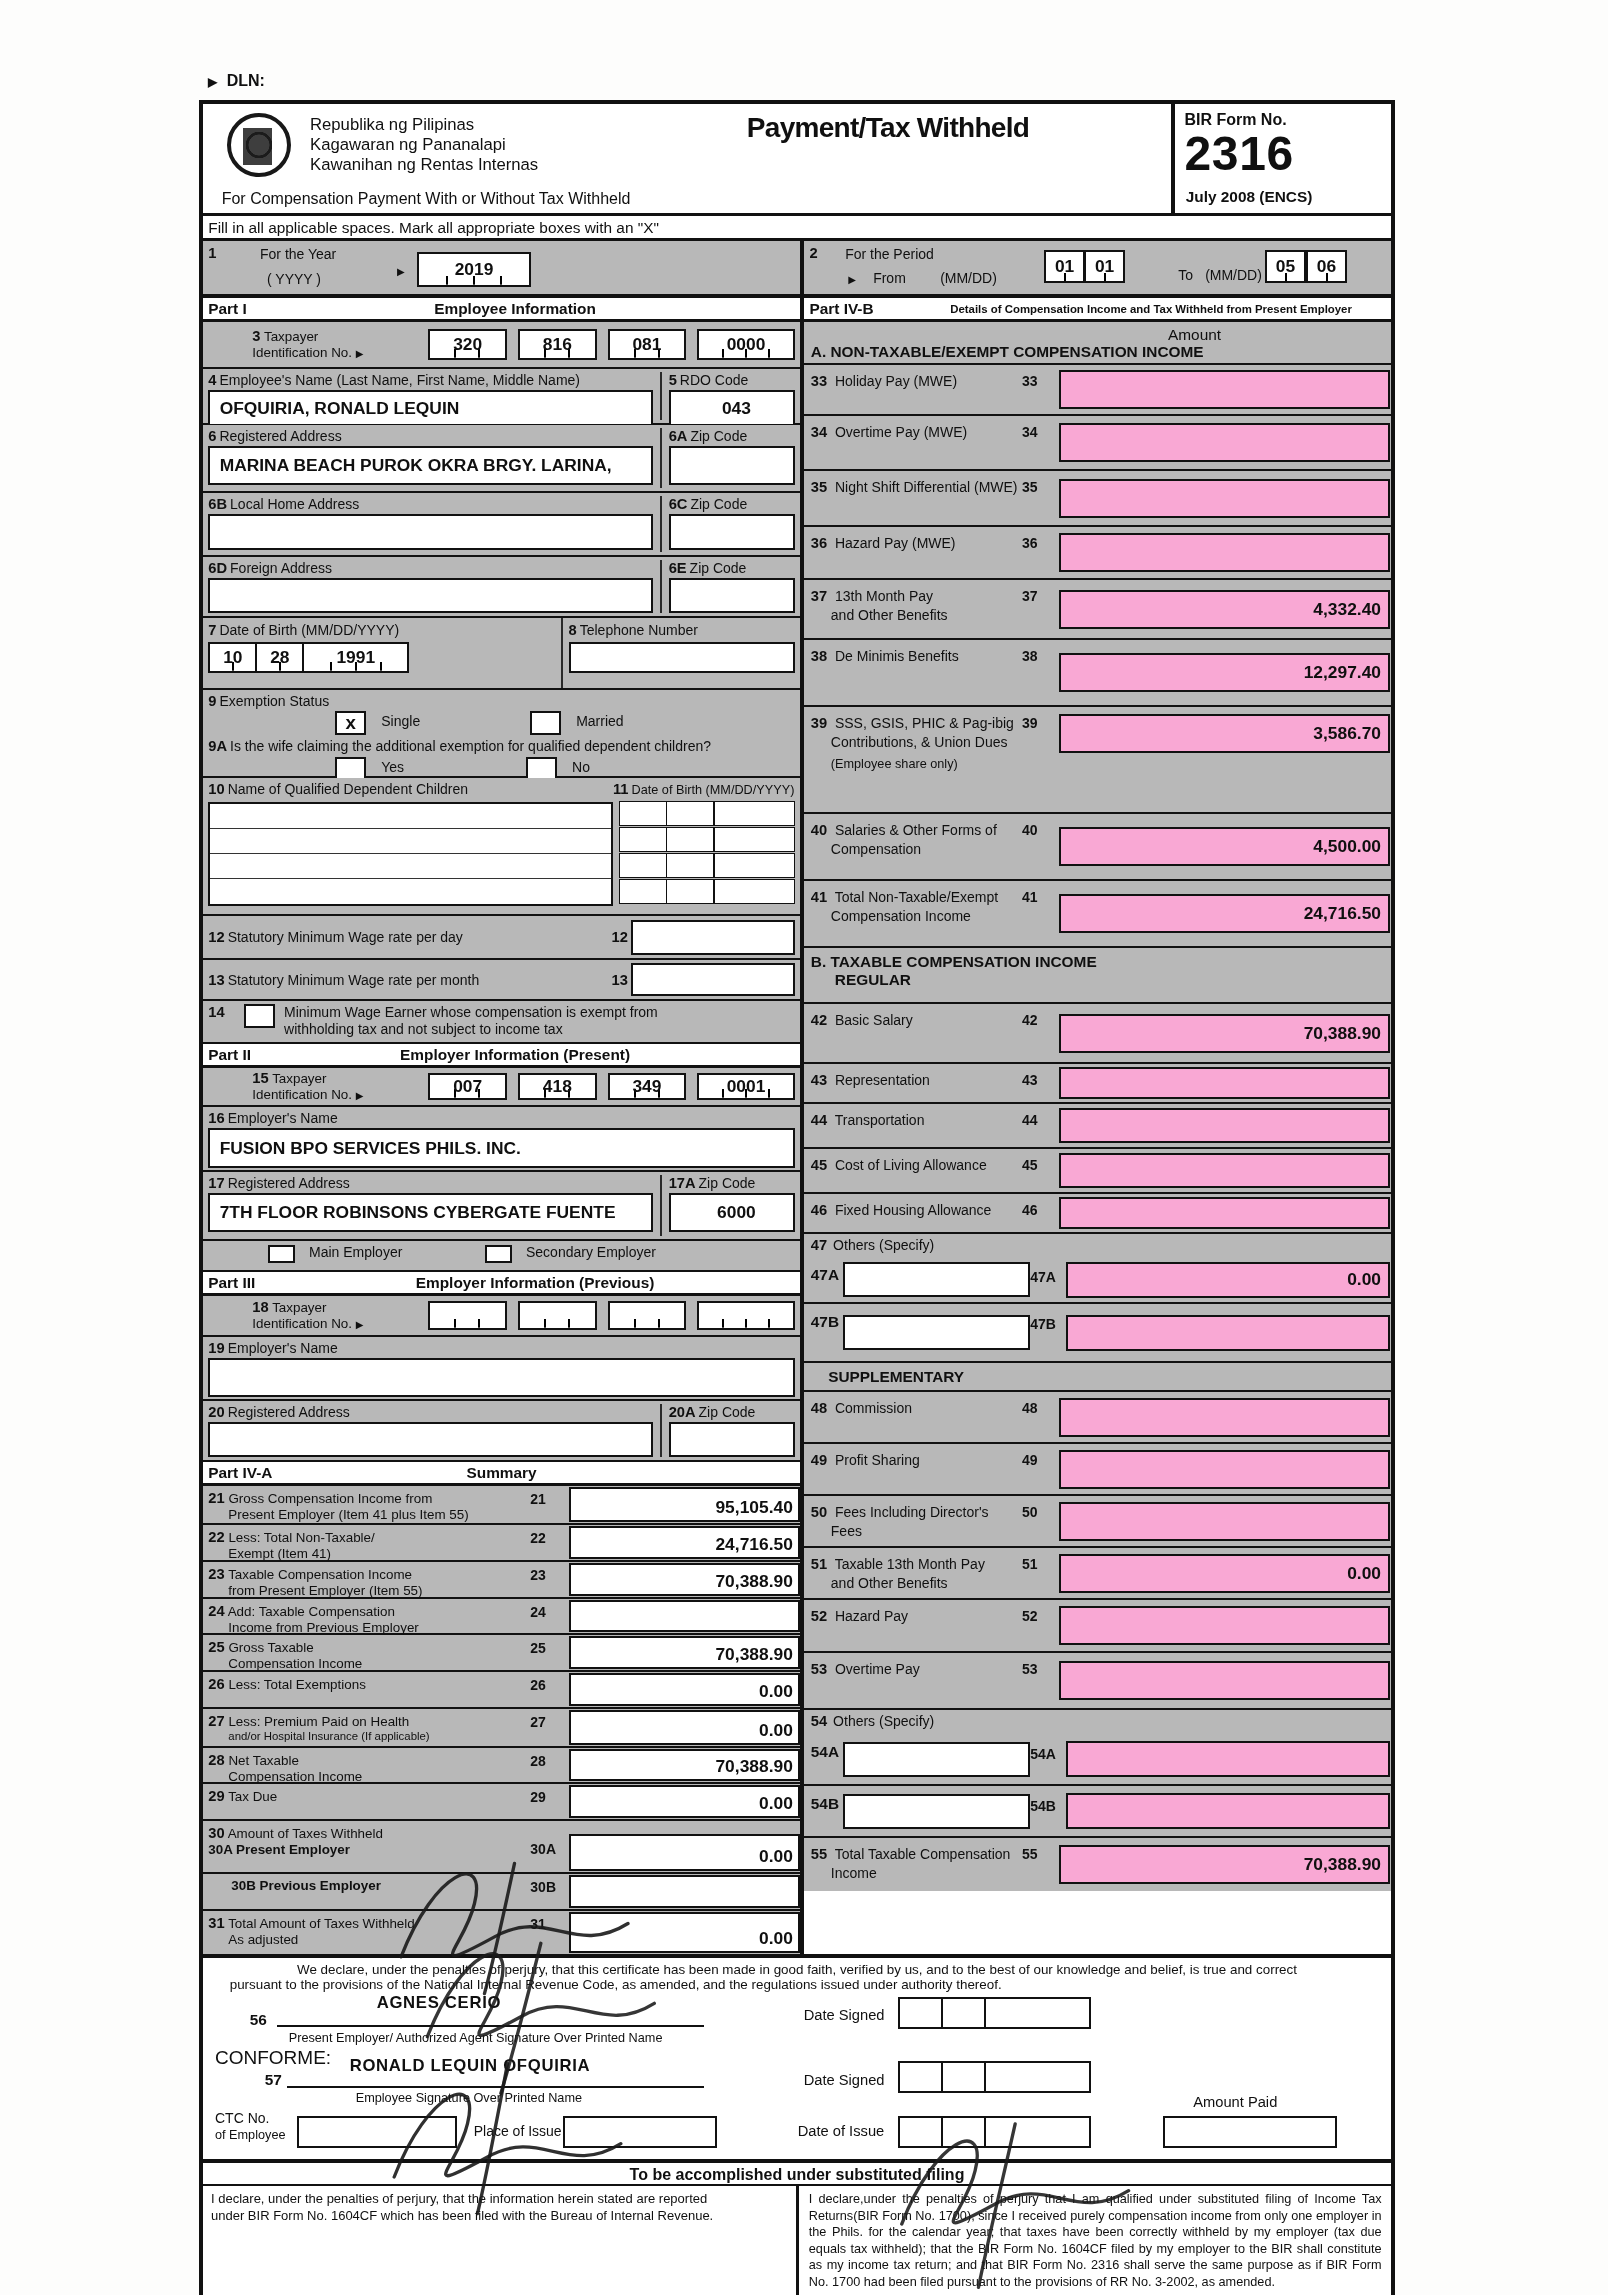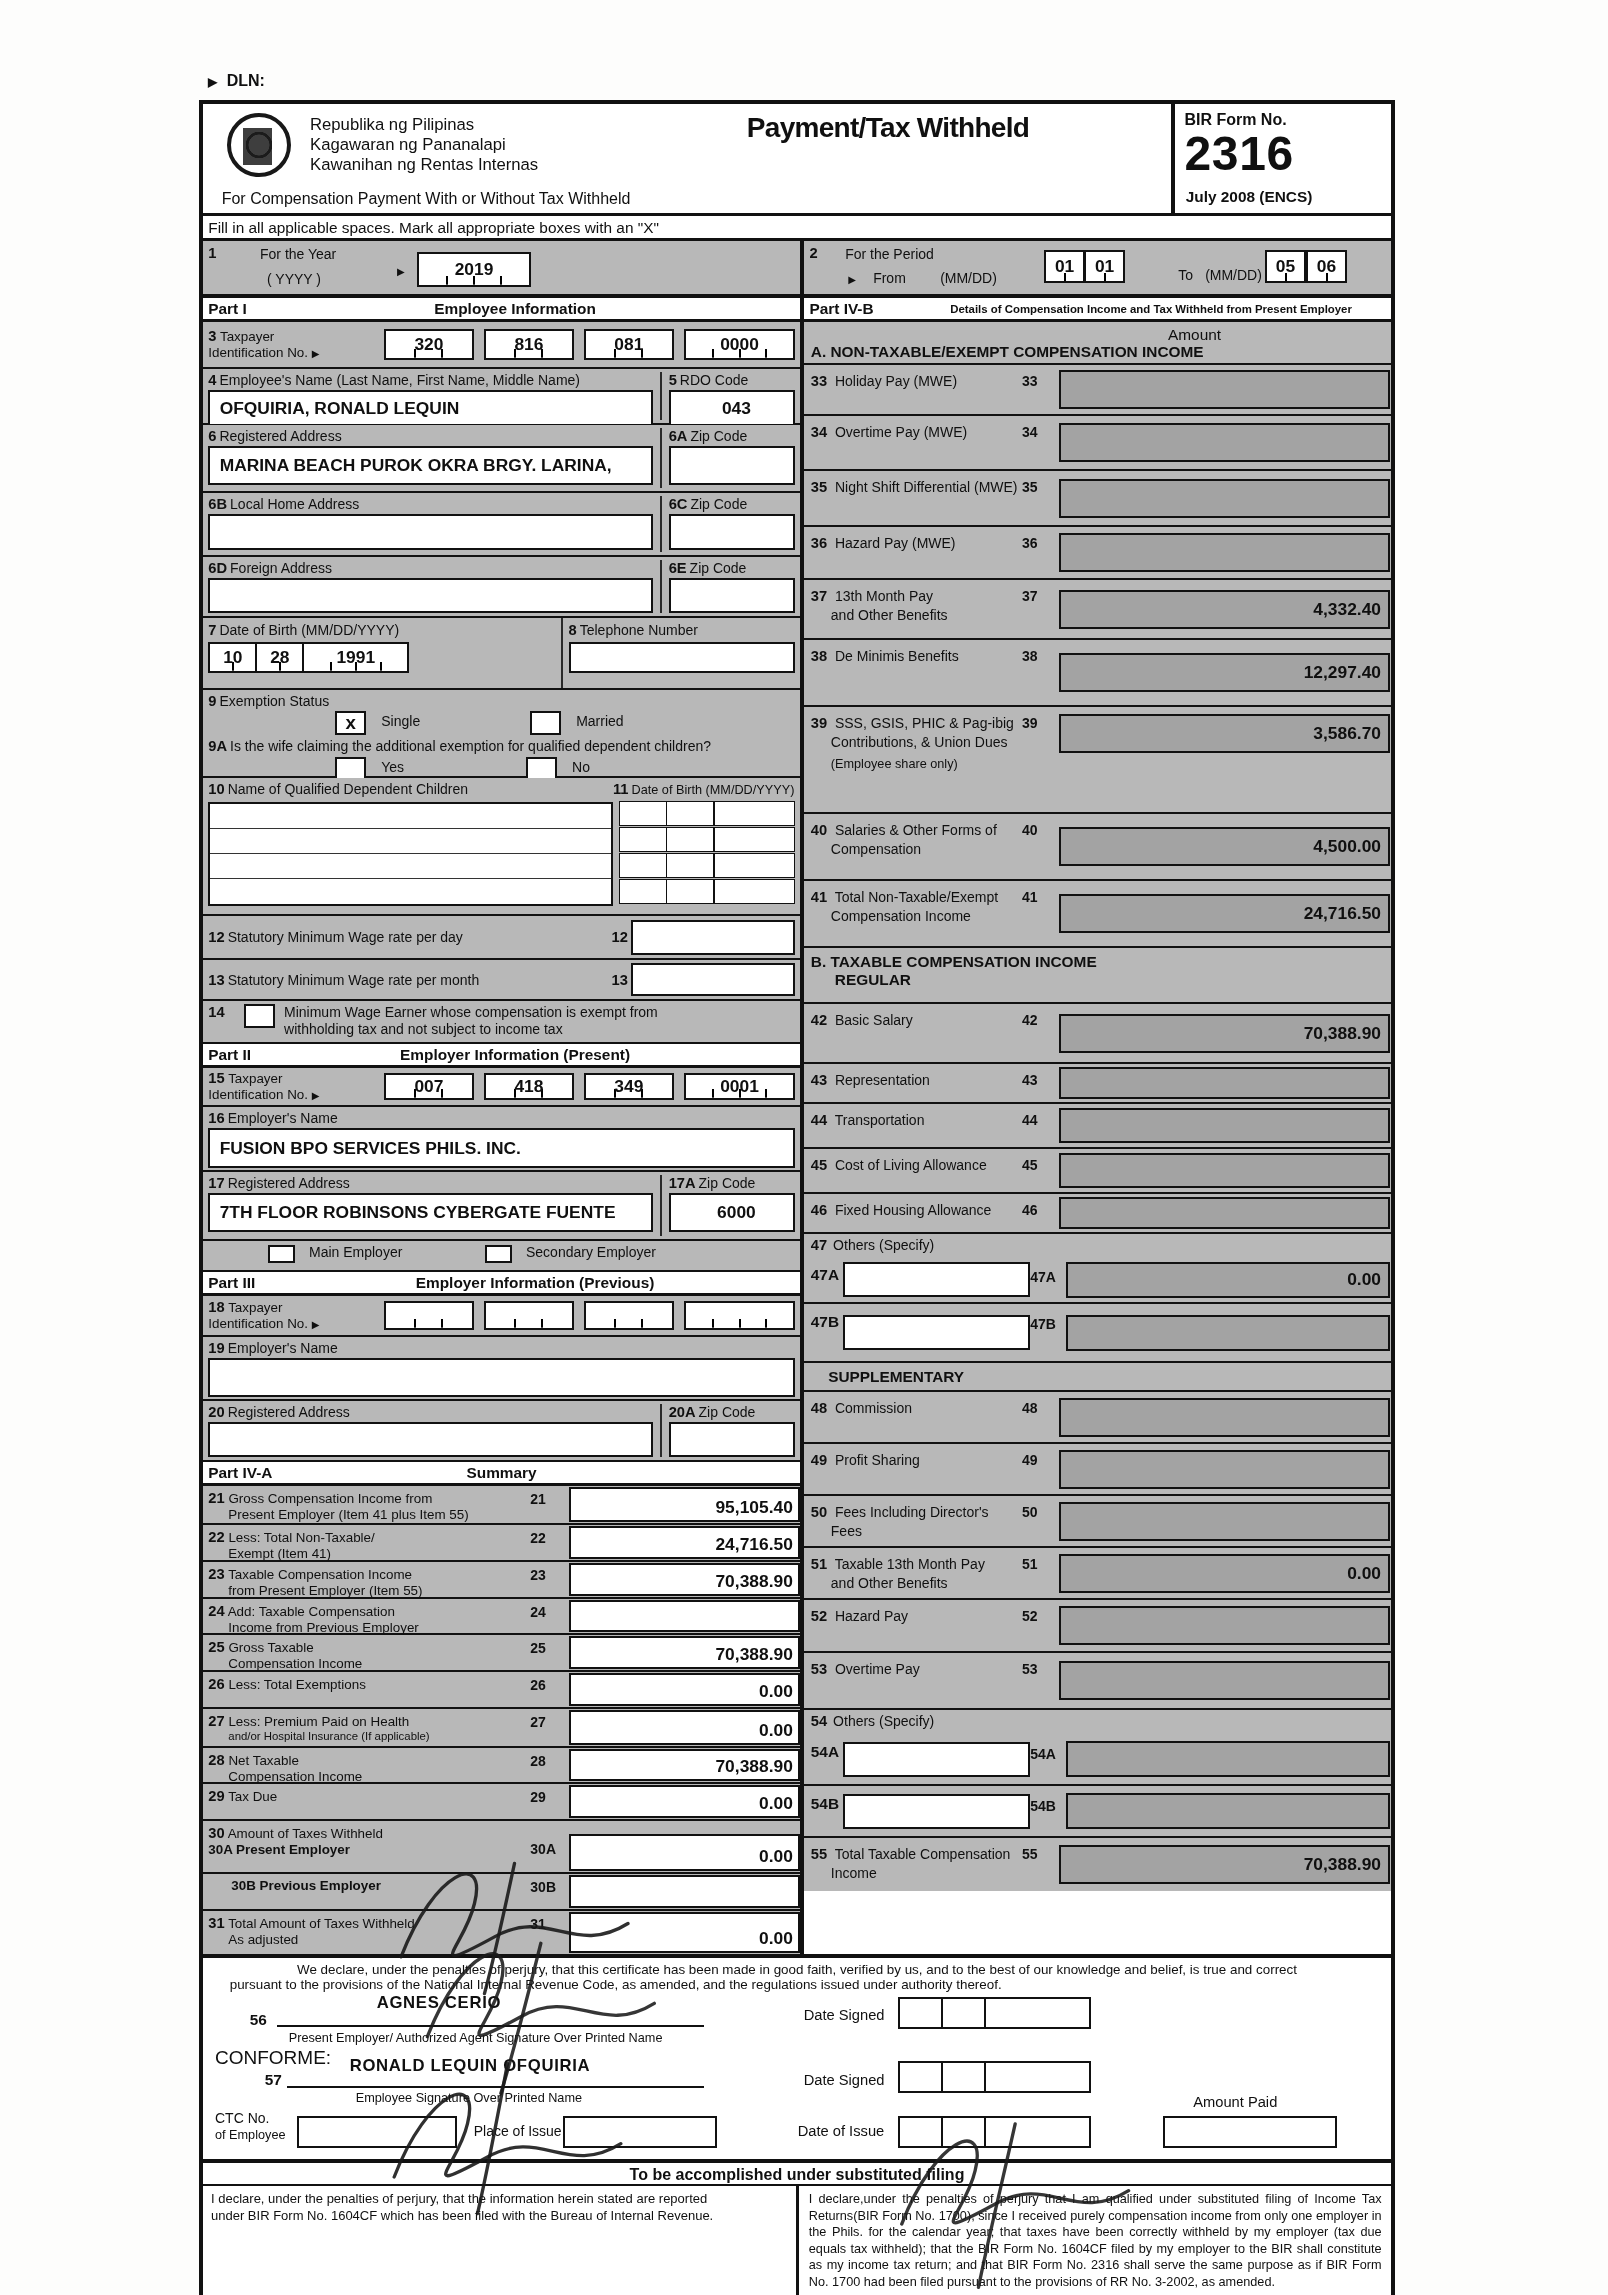--- a/index.html
+++ b/index.html
@@ -42,42 +42,42 @@
   .colL{width:50.6%;border-right:4px solid #111;}
   .colR{flex:1;}
   .phdr{display:flex;align-items:center;height:24px;border-bottom:3.3px solid #111;background:#fff;font-weight:bold;}
   .phdr .pn{width:107px;padding-left:5.3px;font-size:15.4px;}
   .phdr .pt{flex:1;text-align:center;font-size:15.4px;}
   .phdr .pts{flex:1;text-align:center;font-size:11.4px;}
   .frow{background:#b8b8b8;border-bottom:2.7px solid #111;position:relative;padding:2.7px 5.3px;}
   .ibox{background:#fff;border:2px solid #111;}
   .val{font-weight:bold;font-size:17.4px;}
   .tinrow{display:flex;align-items:center;}
-  .tinlab{width:30%;font-size:13.4px;line-height:1.15;}
+  .tinlab{width:30%;font-size:13.4px;line-height:1.15;margin-left:44px;}
   .tinboxes{flex:1;display:flex;gap:10.7px;align-items:center;}
   .tinboxes .vbox{flex:1;height:31px;}
   .cb{width:31px;height:24px;background:#fff;border:2px solid #111;display:inline-flex;align-items:center;justify-content:center;
       font-weight:bold;font-size:18.7px;vertical-align:middle;}
   .fld{flex:1;min-width:0;}
   .zipcol{width:23%;border-left:2px solid #2a2a2a;padding-left:6.7px;margin-left:6.7px;}
   .namebox{height:36px;display:flex;align-items:center;padding-left:9.4px;margin-top:2.7px;}
   .depgrid{display:grid;grid-template-columns:1fr 1fr 1.7fr;}
   .depgrid div{height:25px;border:1.3px solid #111;background:#fff;margin:-0.7px 0 0 -0.7px;}
   .deprows{border:2px solid #111;background:#fff;}
   .deprow{height:25px;border-bottom:1.3px solid #333;}
   .deprow:last-child{border-bottom:none;}
   .srow{display:flex;background:#b8b8b8;border-bottom:2px solid #111;padding:1.3px 0 1.3px 5.3px;}
   .slab{flex:1;font-size:13.4px;line-height:1.18;padding-top:2.7px;}
   .slab .l2{padding-left:20px;}
   .snum{width:39px;font-weight:bold;font-size:14px;padding-top:4px;}
   .sbox{width:39%;background:#fff;border:2px solid #111;display:flex;align-items:flex-end;justify-content:flex-end;padding:1.3px 5.3px;}
   .brow{display:flex;background:#b8b8b8;border-bottom:2px solid #111;padding:2.7px 0 2.7px 6.7px;}
   .blab{flex:1;font-size:14px;line-height:1.3;padding-top:4px;}
   .bnum{width:37px;font-weight:bold;font-size:14px;padding-top:5.3px;}
-  .bbox{width:57%;background:#a3a3a3;border:2px solid #111;display:flex;align-items:center;justify-content:flex-end;
+  .bbox{width:57%;background:#f9a8d4;border:2px solid #111;display:flex;align-items:center;justify-content:flex-end;
         padding:1.3px 6.7px;margin-right:1.3px;height:39px;align-self:center;text-align:right;}
   .sechdr{background:#b8b8b8;border-bottom:2px solid #111;font-weight:bold;font-size:15.4px;padding:5.3px 6.7px 2.7px 6.7px;}
   .amounthdr{background:#b8b8b8;border-bottom:2px solid #111;position:relative;height:43px;}
   .amounthdr .am{position:absolute;left:62%;top:4px;font-size:15.4px;}
   .amounthdr .at{position:absolute;left:6.7px;top:21.4px;font-weight:bold;font-size:15.4px;}
   .orow{display:flex;background:#b8b8b8;border-bottom:2px solid #111;padding:2.7px 0 2.7px 6.7px;}
   .olabbox{width:33%;height:35px;background:#fff;border:2px solid #111;align-self:center;}
   .ofill{flex:1;}
   
   .decl{background:#fff;padding:4px 6.7px 0 6.7px;position:relative;}

